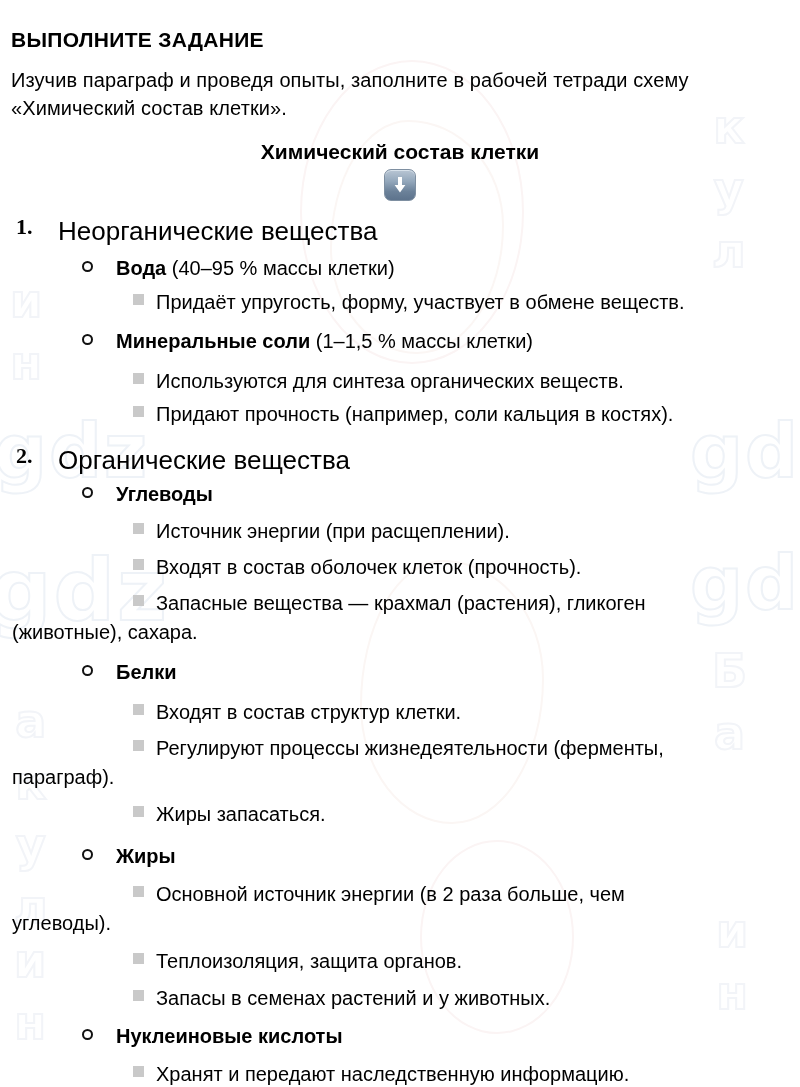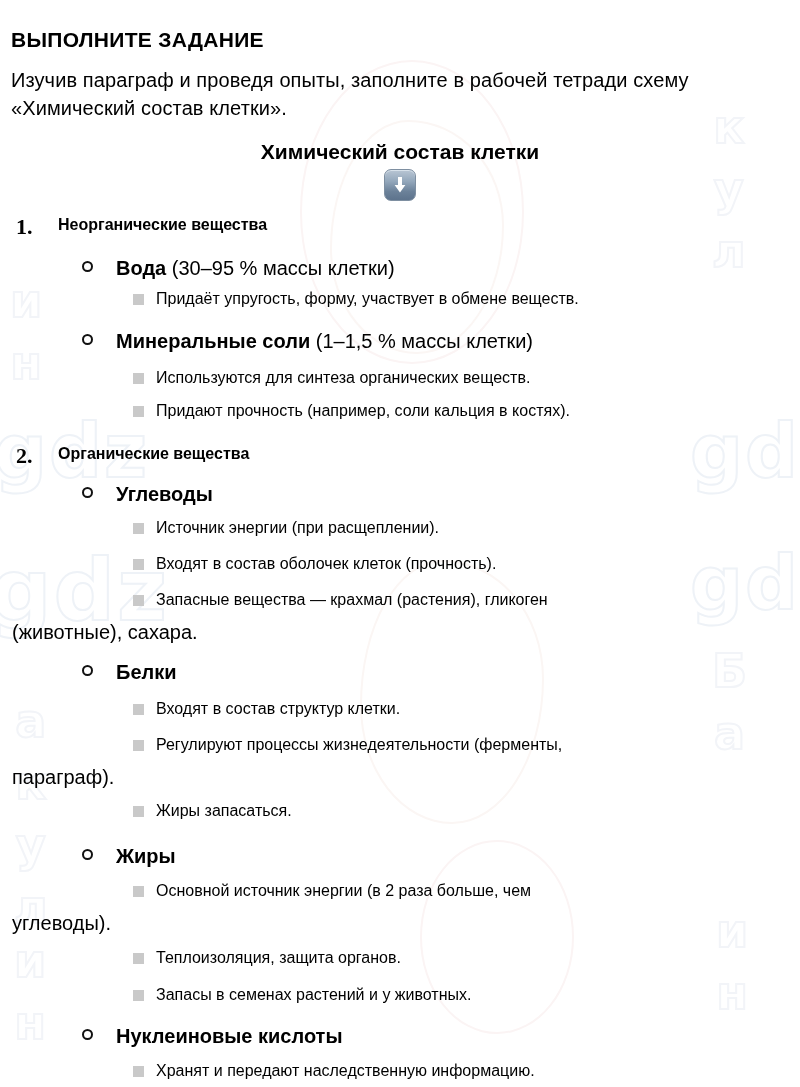--- a/index.html
+++ b/index.html
@@ -136,22 +136,22 @@
     left: 16px;
     top: 0;
     font-family: "Liberation Serif", serif;
     font-size: 22px;
     font-weight: 700;
   }
   .lvl1-text {
     position: absolute;
     left: 58px;
     top: 2px;
-    font-size: 16px;
-    font-weight: 700;
+    font-size: 26px;
+    font-weight: 400;
   }
 
   .lvl2 {
     position: absolute;
     left: 0;
     width: 800px;
   }
   .lvl2-bullet {
     position: absolute;
     left: 82px;
@@ -185,21 +185,21 @@
     top: 6px;
     width: 11px;
     height: 11px;
     background: #c9c9c9;
   }
   .lvl3-text {
     position: absolute;
     left: 156px;
     top: 0;
     width: 630px;
-    font-size: 16px;
+    font-size: 20px;
     font-weight: 400;
     line-height: 1.42;
   }
   .lvl3-cont {
     position: absolute;
     left: 12px;
     top: 0;
     font-size: 20px;
     font-weight: 400;
   }
@@ -244,21 +244,21 @@
       </span>
     </div>
 
     <div class="lvl1" style="top:214px;">
       <span class="lvl1-num">1.</span>
       <span class="lvl1-text">Неорганические вещества</span>
     </div>
 
     <div class="lvl2" style="top:257px;">
       <span class="lvl2-bullet"></span>
-      <span class="lvl2-text"><span>Вода</span><span class="normal"> (30–95 % массы клетки)</span></span>
+      <span class="lvl2-text"><span>Вода</span><span class="normal"> (40–95 % массы клетки)</span></span>
     </div>
 
     <div class="lvl3" style="top:288px;">
       <span class="lvl3-bullet"></span>
       <span class="lvl3-text">Придаёт упругость, форму, участвует в обмене веществ.</span>
     </div>
 
     <div class="lvl2" style="top:330px;">
       <span class="lvl2-bullet"></span>
       <span class="lvl2-text"><span>Минеральные соли</span><span class="normal"> (1–1,5 % массы клетки)</span></span>

